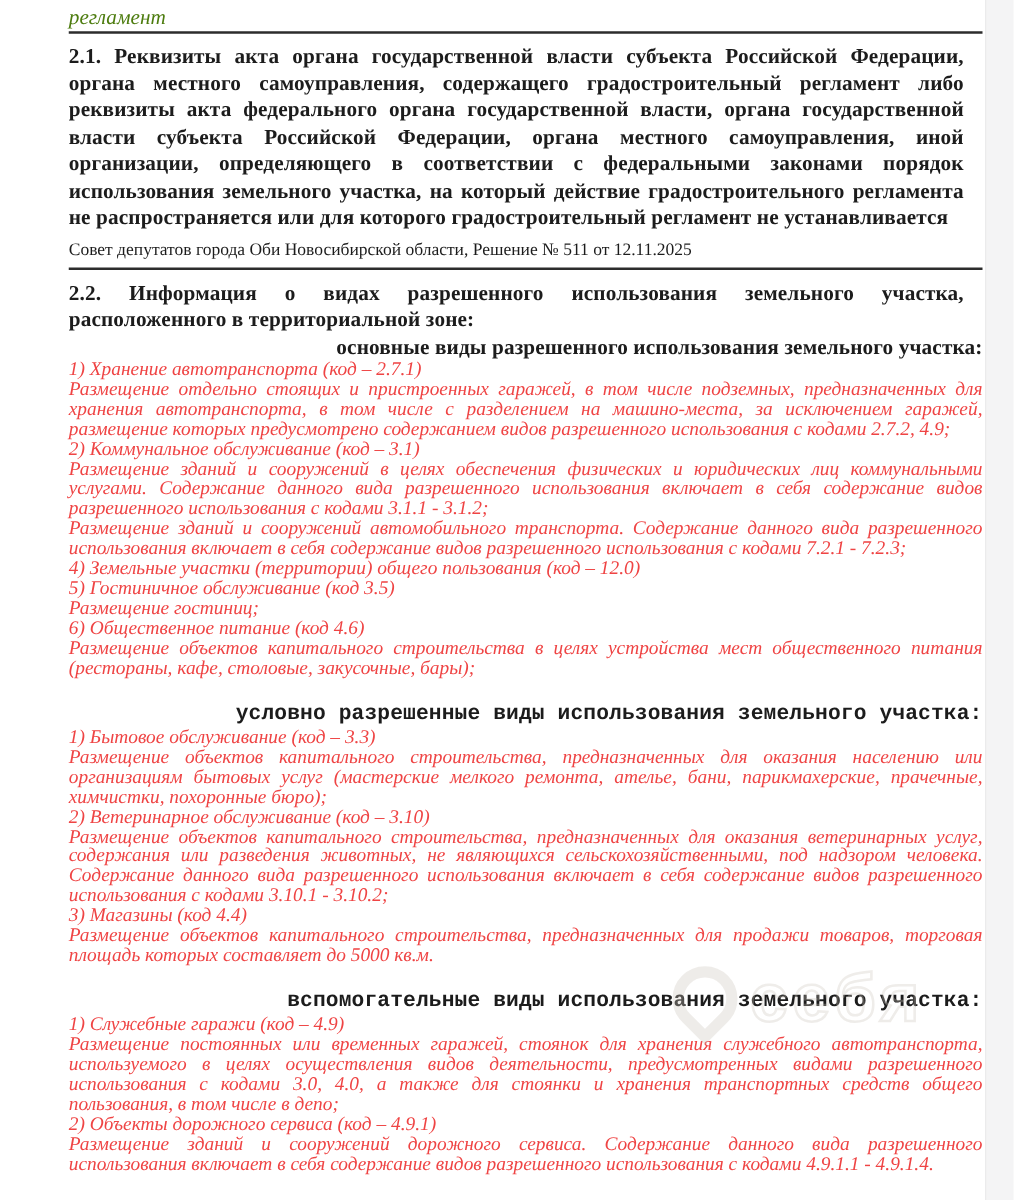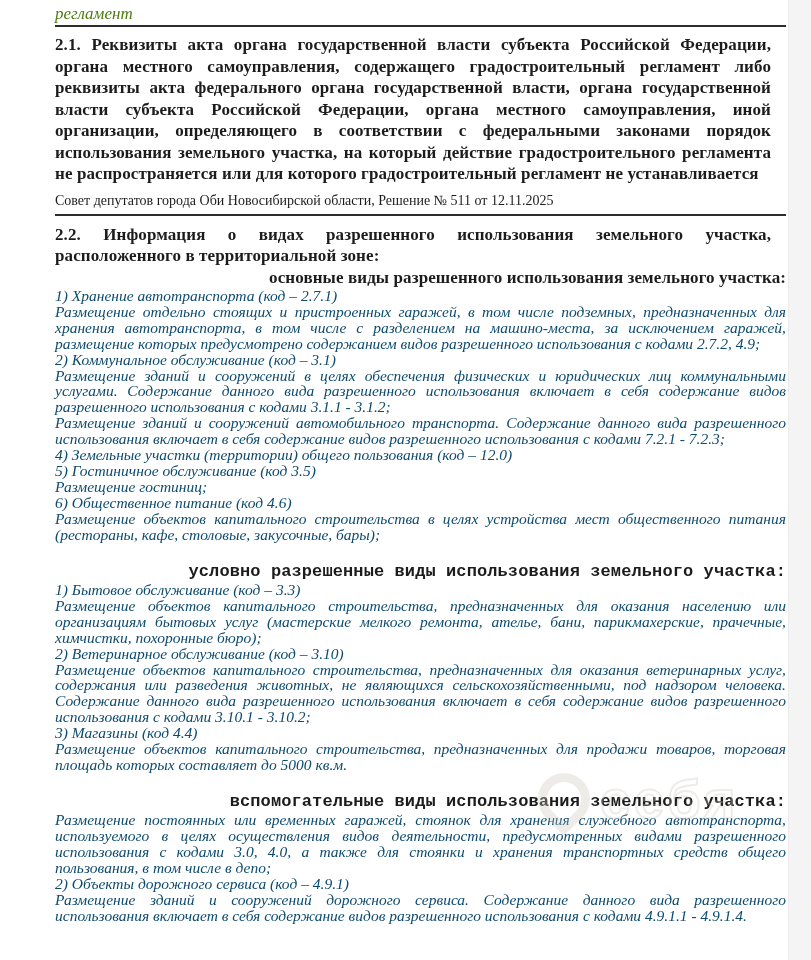--- a/index.html
+++ b/index.html
@@ -57,21 +57,21 @@
     letter-spacing: 0.1px;
     text-align: right;
   }
   .group-title.gap { margin-top: 18px; font-family: Liberation Mono, monospace; }
   .item-name, .item-desc {
     font-style: italic;
     font-size: 15.5px;
     line-height: 15.9px;
     margin: 0;
     text-align: justify;
-    color: #0c4a6e;
+    color: #ef4444;
   }
   .watermark {
     position: absolute;
     left: 538px; top: 768px;
     display: flex; align-items: center;
     pointer-events: none;
     opacity: 0.32;
   }
   .wm-pin {
     display: inline-block;
@@ -129,20 +129,21 @@
   <p class="item-desc">Размещение объектов капитального строительства, предназначенных для оказания населению или организациям бытовых услуг (мастерские мелкого ремонта, ателье, бани, парикмахерские, прачечные, химчистки, похоронные бюро);</p>
 
   <p class="item-name">2) Ветеринарное обслуживание (код – 3.10)</p>
   <p class="item-desc">Размещение объектов капитального строительства, предназначенных для оказания ветеринарных услуг, содержания или разведения животных, не являющихся сельскохозяйственными, под надзором человека. Содержание данного вида разрешенного использования включает в себя содержание видов разрешенного использования с кодами 3.10.1 - 3.10.2;</p>
 
   <p class="item-name">3) Магазины (код 4.4)</p>
   <p class="item-desc">Размещение объектов капитального строительства, предназначенных для продажи товаров, торговая площадь которых составляет до 5000 кв.м.</p>
 
   <h3 class="group-title gap">вспомогательные виды использования земельного участка:</h3>
 
+  <p class="item-name">1) Служебные гаражи (код – 4.9)</p>
   <p class="item-desc">Размещение постоянных или временных гаражей, стоянок для хранения служебного автотранспорта, используемого в целях осуществления видов деятельности, предусмотренных видами разрешенного использования с кодами 3.0, 4.0, а также для стоянки и хранения транспортных средств общего пользования, в том числе в депо;</p>
 
   <p class="item-name">2) Объекты дорожного сервиса (код – 4.9.1)</p>
   <p class="item-desc">Размещение зданий и сооружений дорожного сервиса. Содержание данного вида разрешенного использования включает в себя содержание видов разрешенного использования с кодами 4.9.1.1 - 4.9.1.4.</p>
 
 </div>
 
 <div class="watermark">
   <span class="wm-pin"></span>
   <span class="wm-text">себя</span>

